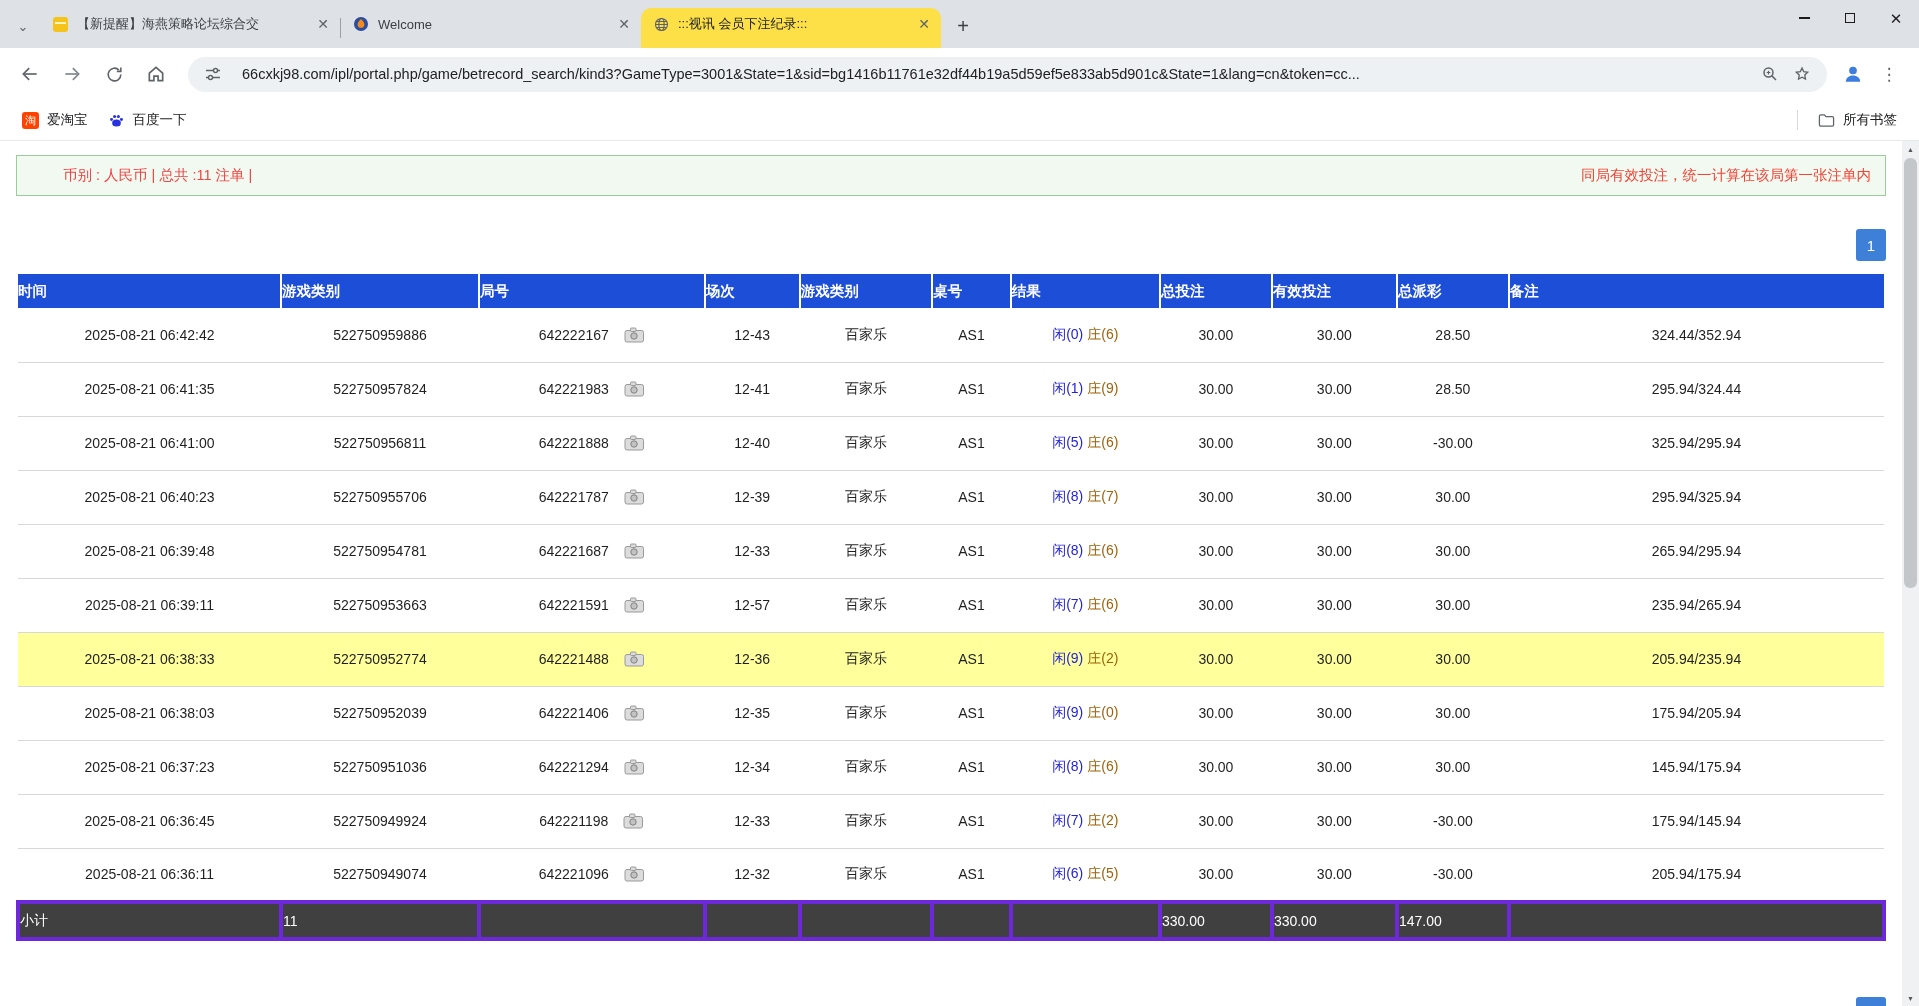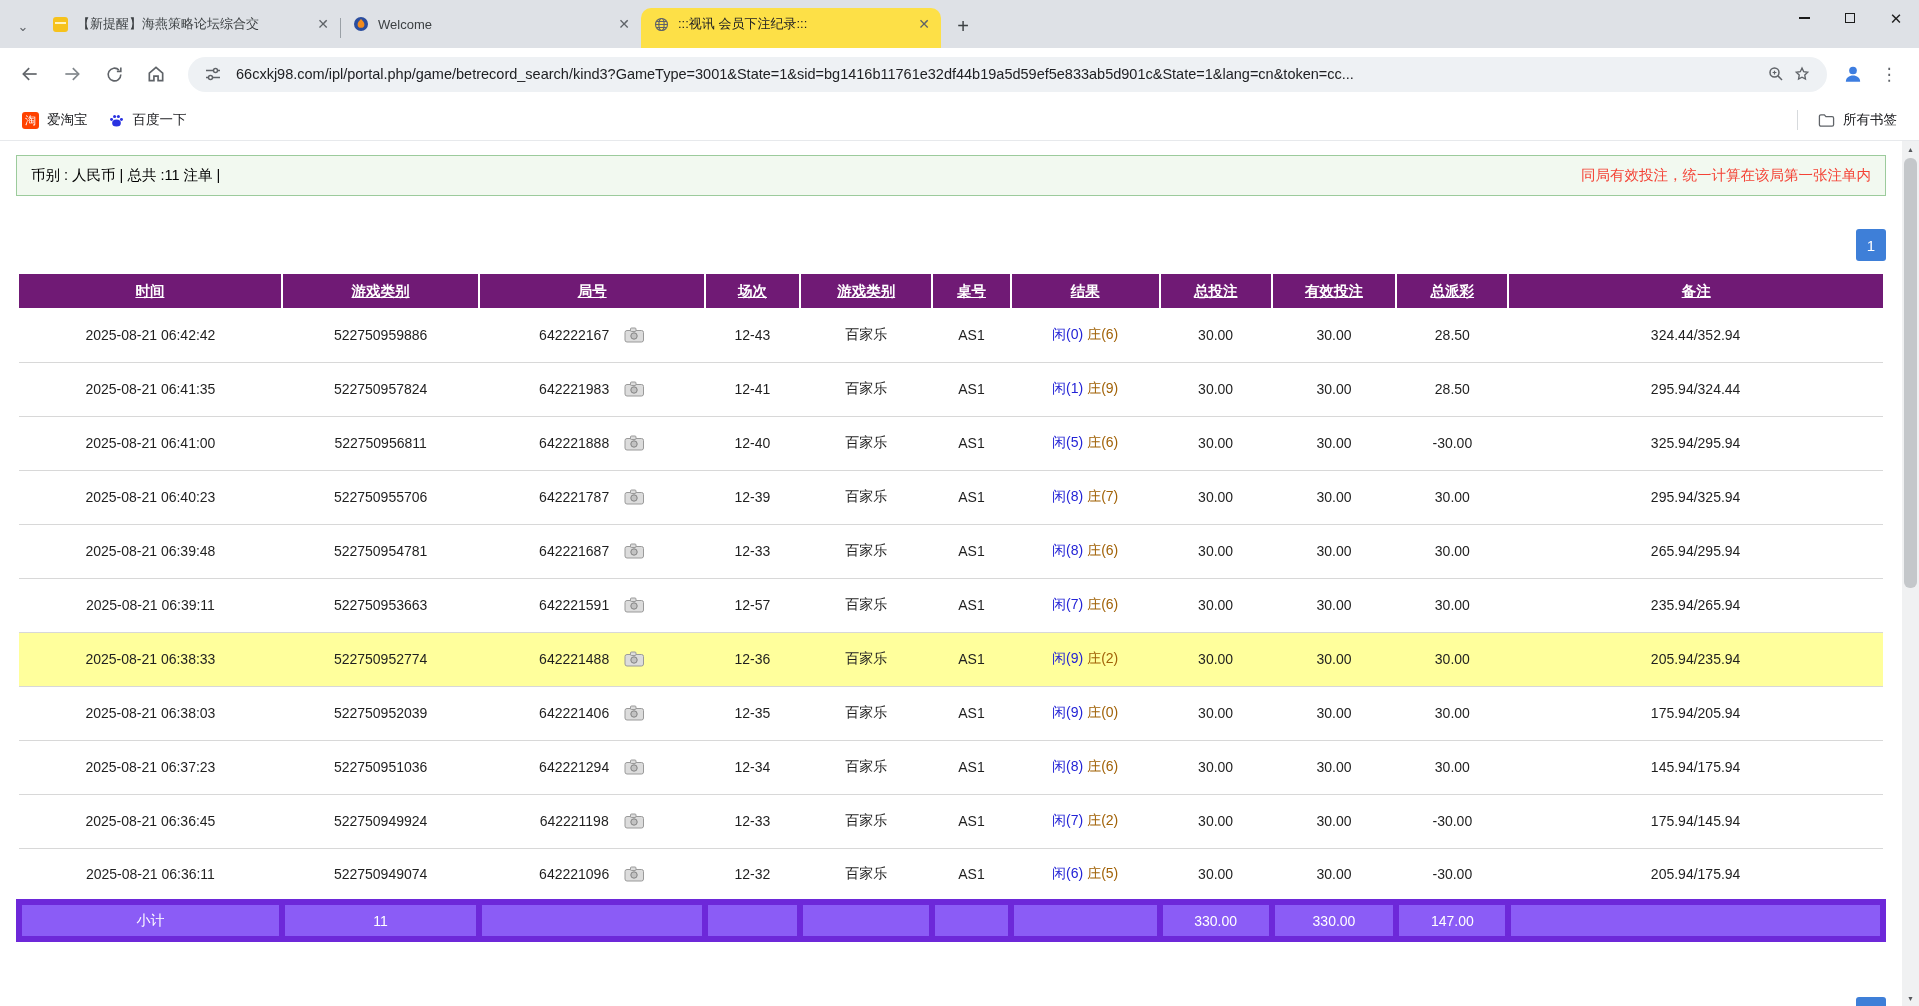--- a/index.html
+++ b/index.html
@@ -28,62 +28,62 @@
   .win-btn { width:46px; height:36px; display:flex; align-items:center; justify-content:center; color:#1b1b1b; }
   .ic-min { width:11px; height:1.4px; background:#1b1b1b; display:block; }
   .ic-max { width:10px; height:10px; border:1.4px solid #1b1b1b; display:block; }
   .ic-close { font-size:15px; line-height:1; }
 
   
   .addressbar { height:52px; background:#fff; display:flex; align-items:center; padding:0 12px; }
   .nav-btn { width:36px; height:36px; border-radius:50%; display:flex; align-items:center;
              justify-content:center; flex:none; margin-right:6px; }
   .omnibox { flex:1; height:35px; background:#eef1f4; border-radius:18px; display:flex;
-             align-items:center; padding:0 12px; margin:0 8px; min-width:0; }
+             align-items:center; padding:0 12px; margin:0 8px; min-width:0;gap:6px; }
   .omni-url { flex:1; font-size:14.5px; color:#202124; white-space:nowrap; overflow:hidden; margin:0 10px; }
   .omni-icon { flex:none; display:flex; align-items:center; justify-content:center; width:26px; height:26px; }
   .avatar-btn, .menu-btn { width:36px; height:36px; display:flex; align-items:center; justify-content:center; flex:none; }
   .menu-btn { color:#5f6368; font-size:17px; letter-spacing:0; }
 
   
   .bookmarks { height:41px; background:#fff; display:flex; align-items:center; padding:0 12px;
                border-bottom:1px solid #e7e9ec; }
   .bm { display:flex; align-items:center; gap:8px; height:28px; padding:0 10px; font-size:13.5px;
         color:#202124; border-radius:14px; flex:none; }
   .bm-taobao { width:17px; height:17px; background:#ff4200; border-radius:3px; color:#fff; font-size:11px;
                display:flex; align-items:center; justify-content:center; }
   .bm-right { margin-left:auto; display:flex; align-items:center; gap:10px; }
   .bm-divider { width:1px; height:20px; background:#d7dadd; }
 
   
   .content { position:absolute; top:141px; left:0; right:17px; bottom:0; background:#fff; overflow:hidden; }
   .summary { margin:14px 16px 0; height:41px; background:#f2f9f0; border:1px solid #9ccb9c;
              display:flex; align-items:center; justify-content:space-between; padding:0 14px; font-size:14.5px; }
-  .summary-left { color:#000000; }
+  .summary-left { color:#ef4444;margin-left:32px; }
   .summary-right { color:#f44336; }
   .pagetop { display:flex; justify-content:flex-end; margin:33px 16px 13px; }
   .pgbtn { min-width:30px; height:32px; padding:0 9px; background:#3e7fd8; color:#fff; display:flex;
            align-items:center; justify-content:center; font-size:15px; border-radius:3px; }
   .pgbtn-bottom { position:absolute; right:16px; bottom:-23px; }
 
   table.bet-table { width:calc(100% - 32px); margin:0 16px; border-collapse:collapse; table-layout:fixed; }
-  .bet-table th { background:#701a75; color:#fff; height:34px; font-size:14.5px; font-weight:bold;
-                  text-align:center; border-left:2px solid #fff; border-right:2px solid #fff;text-decoration:underline; }
+  .bet-table th { background:#1d4ed8; color:#fff; height:34px; font-size:14.5px; font-weight:bold;
+                  text-align:left; border-left:2px solid #fff; border-right:2px solid #fff; }
   .bet-table th:first-child { border-left:none; } .bet-table th:last-child { border-right:none; }
   .bet-table tbody td { height:54px; text-align:center; font-size:14px; color:#1f1f1f;
                         border-bottom:1px solid #d8d8d8; background:#fff; }
   .bet-table tr.hl td { background:#ffff9c; }
   .round-cell { display:inline-flex; align-items:center; gap:15px; }
   .cam { display:inline-flex; }
   .c-player { color:#2323d6; }
   .c-banker { color:#a16207; margin-left:4px; }
   .c-blue { color:#2b6bd4; }
   td.neg { color:#e03030; }
-  .bet-table tfoot td { background:#8b5cf6; color:#fff; height:37px; text-align:center; font-size:14px;
-                        border:6px solid #6d28d9; }
+  .bet-table tfoot td { background:#404040; color:#fff; height:37px; font-size:14px;
+                        border:4px solid #6d28d9; }
 
   
   .scrollbar { position:absolute; top:141px; right:0; bottom:0; width:17px; background:#f0f1f2; }
   .sb-arrow { height:16px; display:flex; align-items:center; justify-content:center; color:#55585c; font-size:7px; }
   .sb-arrow.down { position:absolute; bottom:0; left:0; right:0; }
   .sb-thumb { position:absolute; top:17px; left:2px; width:13px; height:430px; background:#c4c7ca; border-radius:6px; }
 
   svg { display:block; }
 </style>
 </head>

